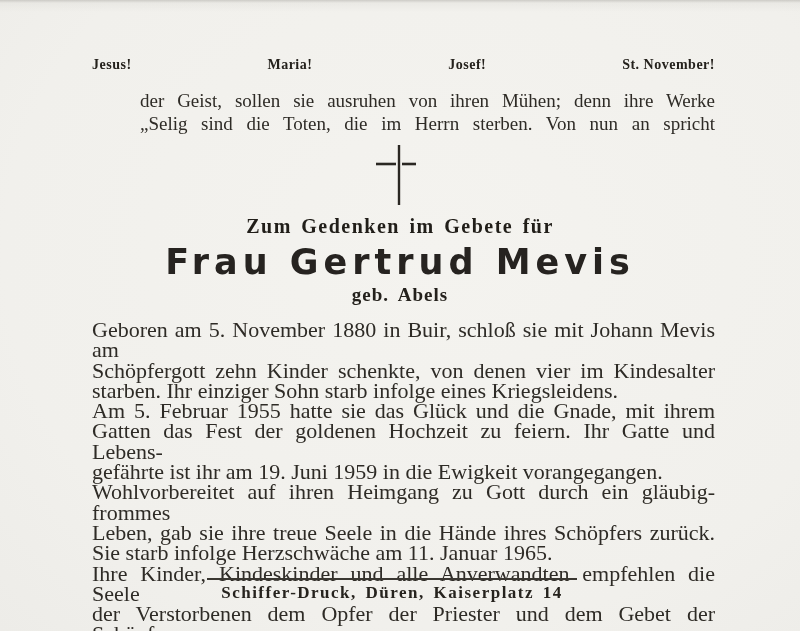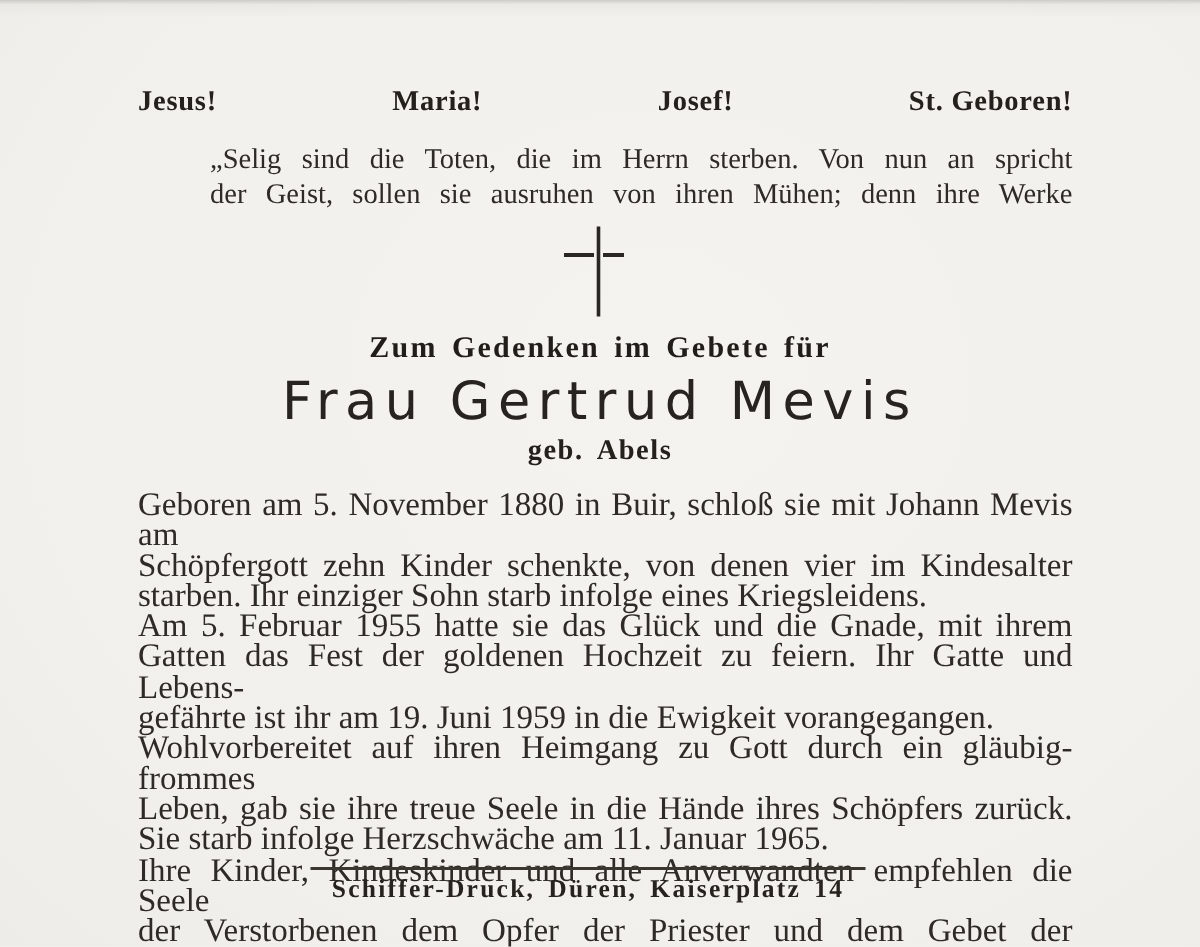--- a/index.html
+++ b/index.html
@@ -18,21 +18,21 @@
       linear-gradient(180deg, rgba(160,158,152,0.45) 0px, rgba(220,219,214,0.35) 3px, rgba(242,241,237,0) 12px),
       radial-gradient(ellipse at 55% 40%, #f4f3ef 0%, #f1f0ec 70%, #edece8 100%);
   }
 
   
   .invocations {
     display: flex;
     justify-content: space-between;
     padding: 57px 85px 0 92px;
     font-weight: bold;
-    font-size: 19px;
+    font-size: 14px;
     letter-spacing: 0.5px;
     color: #24211c;
   }
 
   
   .quote {
     margin: 17px 85px 0 140px;
     font-size: 19px;
     line-height: 22.5px;
     color: #2e2b26;
@@ -55,21 +55,21 @@
     font-weight: bold;
     font-size: 20px;
     letter-spacing: 1.5px;
     word-spacing: 3px;
     color: #211e19;
   }
   .deceased-name {
     margin-top: 4px;
     text-align: center;
     font-family: "DejaVu Sans", sans-serif;
-    font-weight: 400;
+    font-weight: 700;
     font-size: 35px;
     letter-spacing: 5px;
     color: #262320;
   }
   .maiden-name {
     margin-top: 2px;
     text-align: center;
     font-weight: bold;
     font-size: 19px;
     letter-spacing: 1px;
@@ -105,26 +105,26 @@
 </style>
 </head>
 <body>
 
 <div class="page">
 
   <div class="invocations">
     <span>Jesus!</span>
     <span>Maria!</span>
     <span>Josef!</span>
-    <span>St. Geboren!</span>
+    <span>St. November!</span>
   </div>
 
   <div class="quote">
+    <div class="jl">der Geist, sollen sie ausruhen von ihren Mühen; denn ihre Werke</div>
     <div class="jl">„Selig sind die Toten, die im Herrn sterben. Von nun an spricht</div>
-    <div class="jl">der Geist, sollen sie ausruhen von ihren Mühen; denn ihre Werke</div>
   </div>
 
   <div class="cross-wrap">
     <svg width="46" height="64" viewBox="0 0 46 64" aria-hidden="true">
       <line x1="26" y1="2" x2="26" y2="62" stroke="#2a2722" stroke-width="2.4"></line>
       <line x1="3" y1="21" x2="23" y2="21" stroke="#2a2722" stroke-width="2.6"></line>
       <line x1="29" y1="21" x2="43" y2="21" stroke="#2a2722" stroke-width="2.6"></line>
     </svg>
   </div>
 

